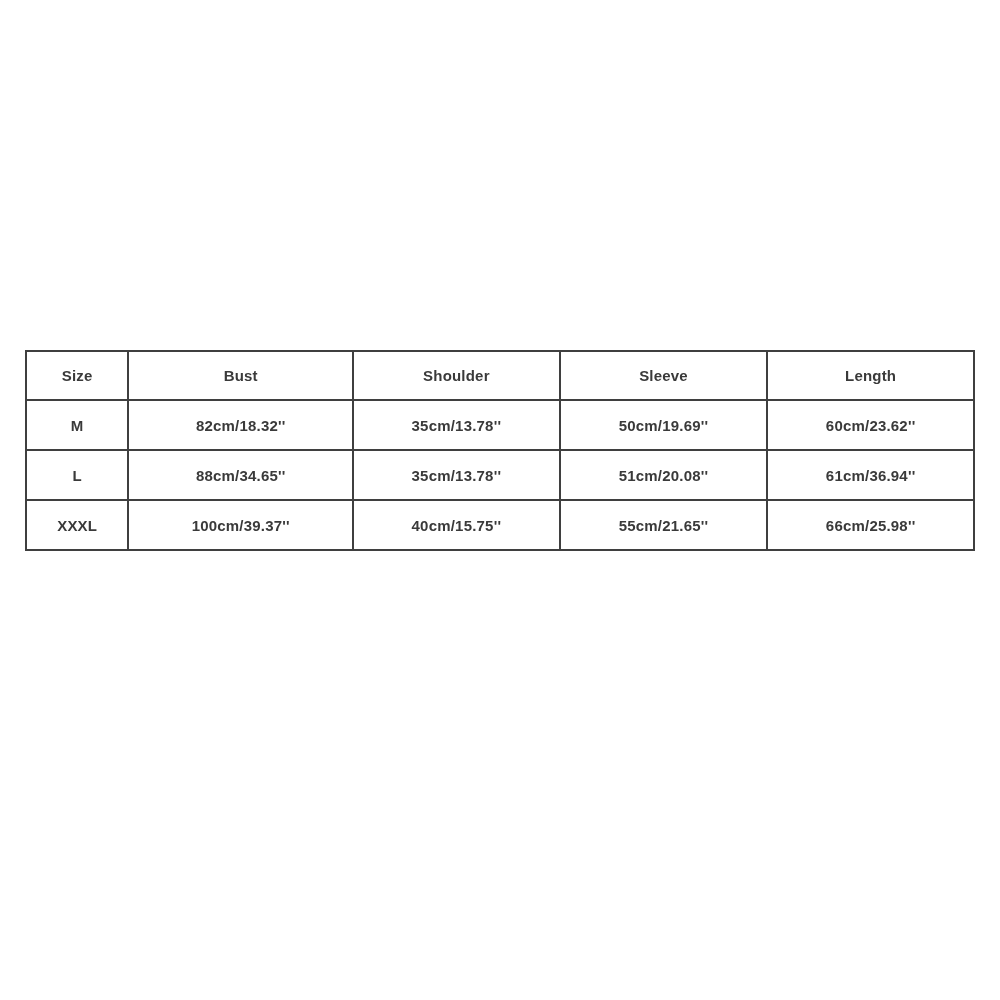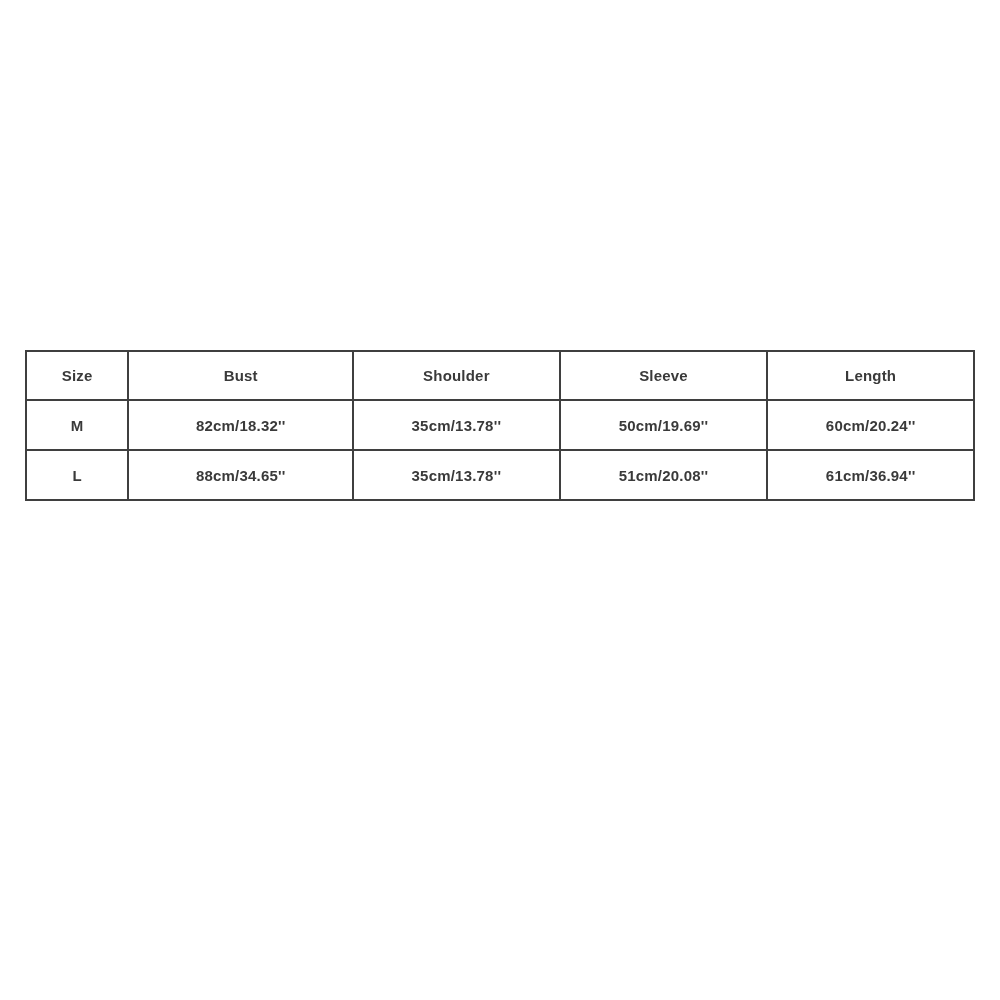--- a/index.html
+++ b/index.html
@@ -63,24 +63,31 @@
         <th>Sleeve</th>
         <th>Length</th>
       </tr>
     </thead>
     <tbody>
       <tr>
         <td>M</td>
         <td>82cm/18.32''</td>
         <td>35cm/13.78''</td>
         <td>50cm/19.69''</td>
-        <td>60cm/20.24''</td>
+        <td>60cm/23.62''</td>
       </tr>
       <tr>
         <td>L</td>
         <td>88cm/34.65''</td>
         <td>35cm/13.78''</td>
         <td>51cm/20.08''</td>
         <td>61cm/36.94''</td>
       </tr>
+      <tr>
+        <td>XXXL</td>
+        <td>100cm/39.37''</td>
+        <td>40cm/15.75''</td>
+        <td>55cm/21.65''</td>
+        <td>66cm/25.98''</td>
+      </tr>
     </tbody>
   </table>
 </div>
 
 </body></html>

